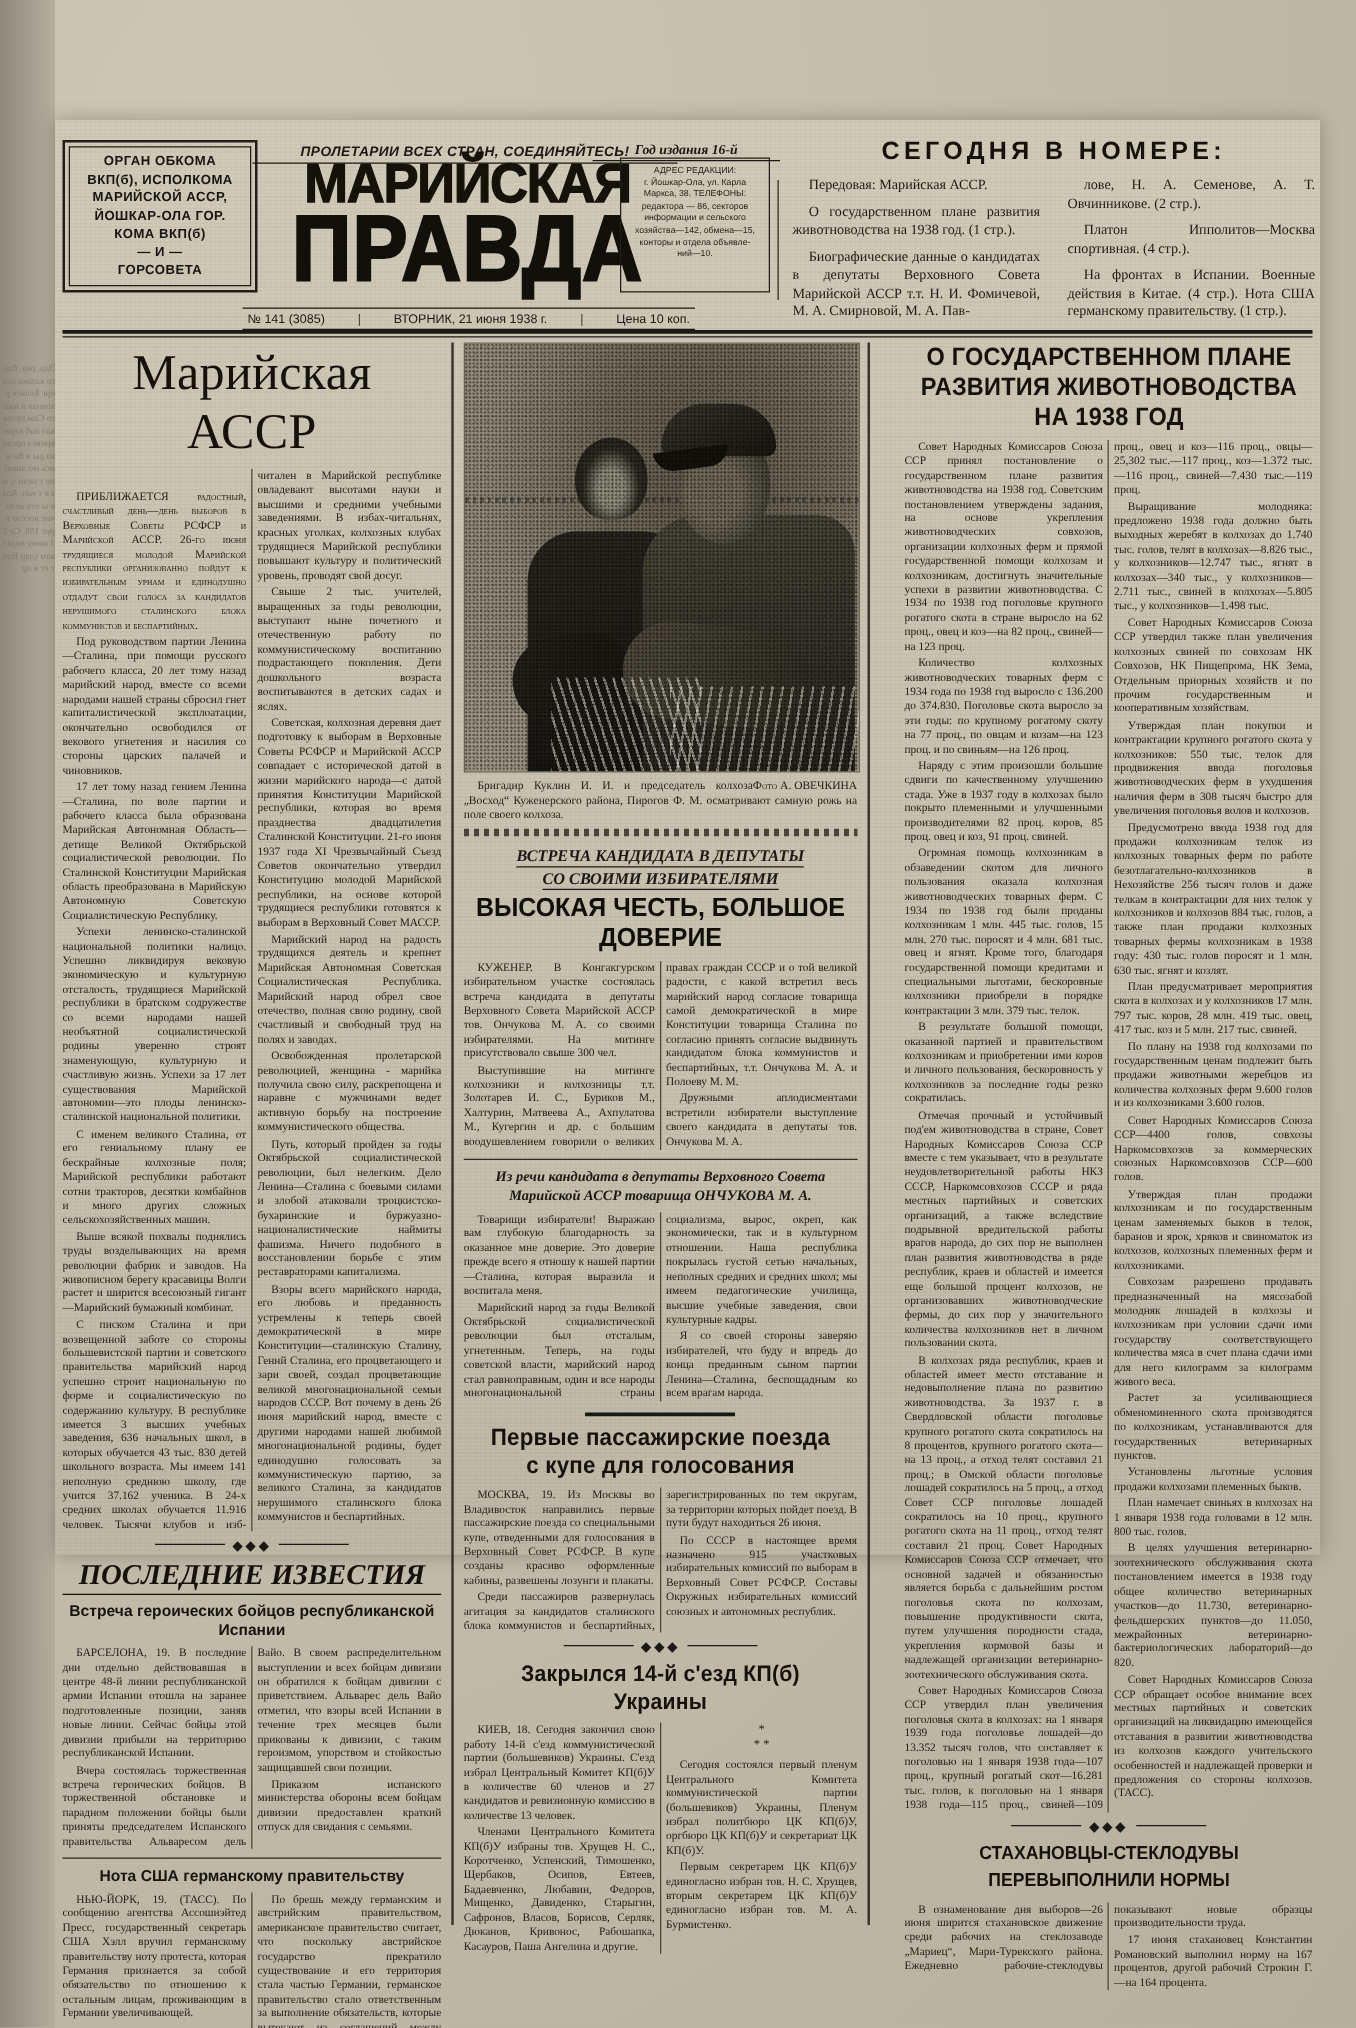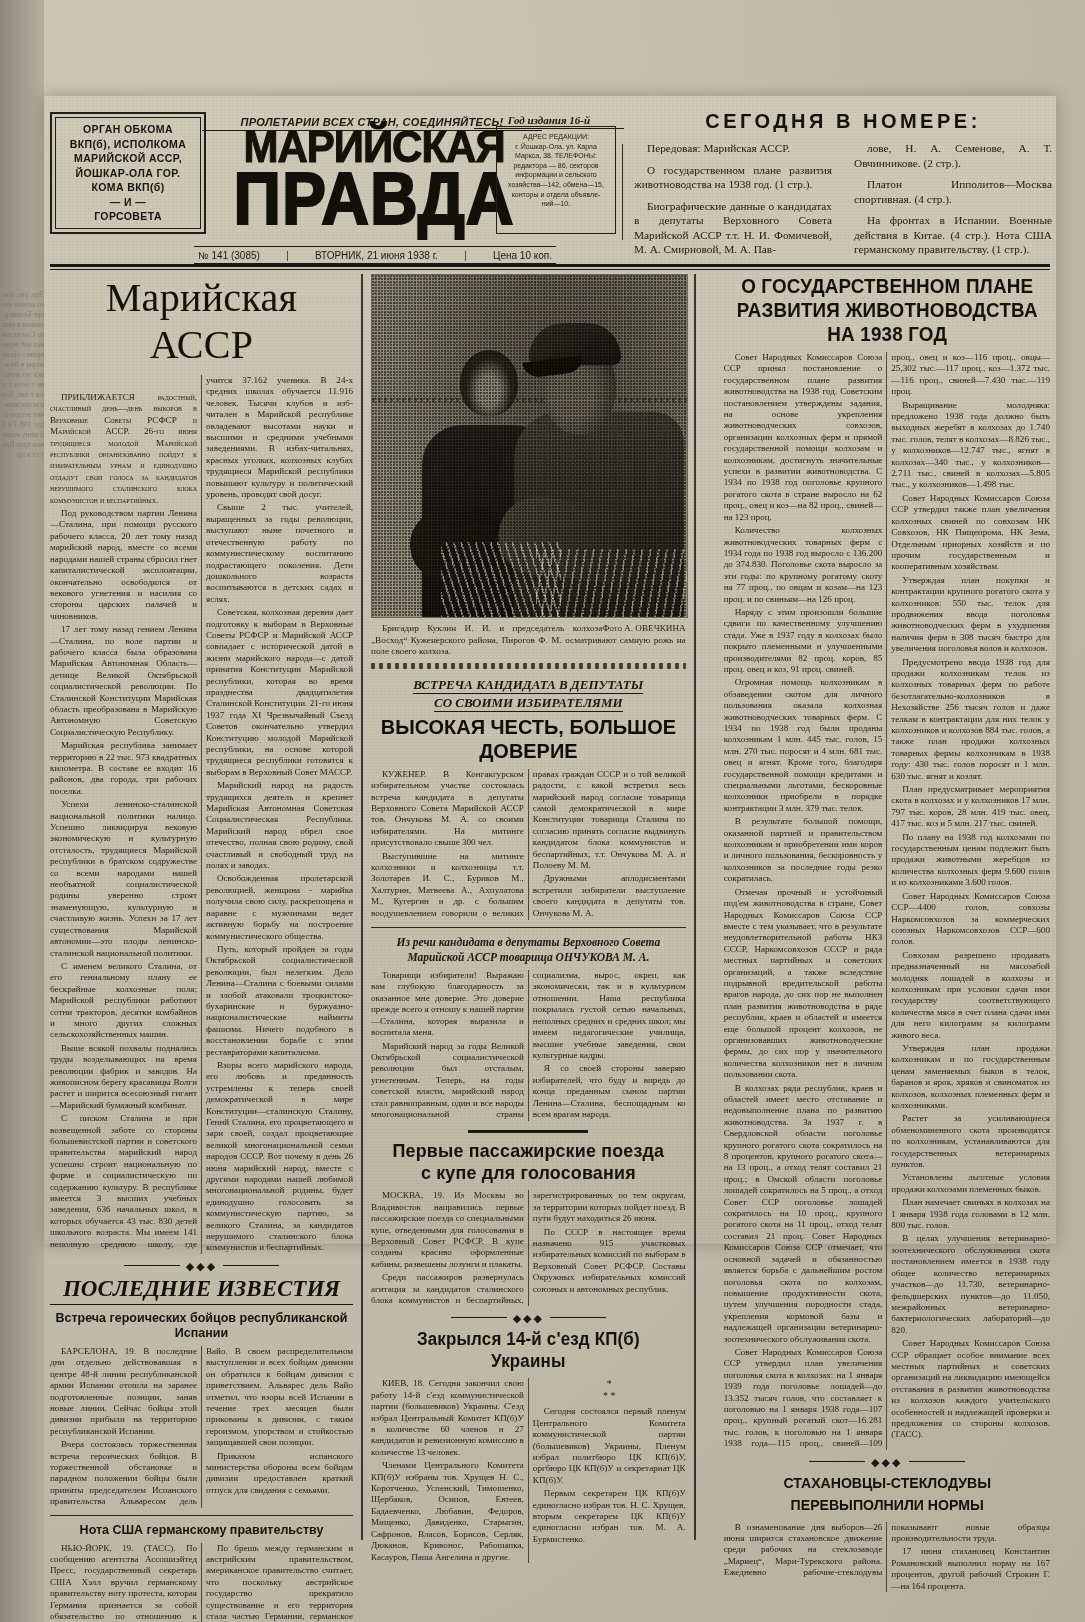--- a/index.html
+++ b/index.html
@@ -331,21 +331,20 @@
     <div id="body">
 
       <div class="colgroup" style="width:312px;">
 
         <div class="art">
           <h1 class="head-serif">Марийская АССР</h1>
           <div class="twocol">
             <p class="lead">ПРИБЛИЖАЕТСЯ радостный, счастливый день—день выборов в Верховные Советы РСФСР и Марийской АССР. 26-го июня трудящиеся молодой Марийской республики организованно пойдут к избирательным урнам и единодушно отдадут свои голоса за кандидатов нерушимого сталинского блока коммунистов и беспартийных.</p>
             <p>Под руководством партии Ленина—Сталина, при помощи русского рабочего класса, 20 лет тому назад марийский народ, вместе со всеми народами нашей страны сбросил гнет капиталистической эксплоатации, окончательно освободился от векового угнетения и насилия со стороны царских палачей и чиновников.</p>
             <p>17 лет тому назад гением Ленина—Сталина, по воле партии и рабочего класса была образована Марийская Автономная Область—детище Великой Октябрьской социалистической революции. По Сталинской Конституции Марийская область преобразована в Марийскую Автономную Советскую Социалистическую Республику.</p>
-            <p>Марийская республика занимает территорию в 22 тыс. 973 квадратных километра. В составе ее входит 16 районов, два города, три рабочих поселка.</p>
             <p>Успехи ленинско-сталинской национальной политики налицо. Успешно ликвидируя вековую экономическую и культурную отсталость, трудящиеся Марийской республики в братском содружестве со всеми народами нашей необъятной социалистической родины уверенно строят знаменующую, культурную и счастливую жизнь. Успехи за 17 лет существования Марийской автономии—это плоды ленинско-сталинской национальной политики.</p>
             <p>С именем великого Сталина, от его гениальному плану ее бескрайные колхозные поля; Марийской республики работают сотни тракторов, десятки комбайнов и много других сложных сельскохозяйственных машин.</p>
             <p>Выше всякой похвалы поднялись труды возделывающих на время революции фабрик и заводов. На живописном берегу красавицы Волги растет и ширится всесоюзный гигант—Марийский бумажный комбинат.</p>
             <p>С писком Сталина и при возвещенной заботе со стороны большевистской партии и советского правительства марийский народ успешно строит национальную по форме и социалистическую по содержанию культуру. В республике имеется 3 высших учебных заведения, 636 начальных школ, в которых обучается 43 тыс. 830 детей школьного возраста. Мы имеем 141 неполную среднюю школу, где учится 37.162 ученика. В 24-х средних школах обучается 11.916 человек. Тысячи клубов и изб-читален в Марийской республике овладевают высотами науки и высшими и средними учебными заведениями. В избах-читальнях, красных уголках, колхозных клубах трудящиеся Марийской республики повышают культуру и политический уровень, проводят свой досуг.</p>
             <p>Свыше 2 тыс. учителей, выращенных за годы революции, выступают ныне почетного и отечественную работу по коммунистическому воспитанию подрастающего поколения. Дети дошкольного возраста воспитываются в детских садах и яслях.</p>
             <p>Советская, колхозная деревня дает подготовку к выборам в Верховные Советы РСФСР и Марийской АССР совпадает с исторической датой в жизни марийского народа—с датой принятия Конституции Марийской республики, которая во время празднества двадцатилетия Сталинской Конституции. 21-го июня 1937 года XI Чрезвычайный Съезд Советов окончательно утвердил Конституцию молодой Марийской республики, на основе которой трудящиеся республики готовятся к выборам в Верховный Совет МАССР.</p>
             <p>Марийский народ на радость трудящихся деятель и крепнет Марийская Автономная Советская Социалистическая Республика. Марийский народ обрел свое отечество, полная свою родину, свой счастливый и свободный труд на полях и заводах.</p>
             <p>Освобожденная пролетарской революцией, женщина - марийка получила свою силу, раскрепощена и наравне с мужчинами ведет активную борьбу на построение коммунистического общества.</p>
             <p>Путь, который пройден за годы Октябрьской социалистической революции, был нелегким. Дело Ленина—Сталина с боевыми силами и злобой атаковали троцкистско-бухаринские и буржуазно-националистические наймиты фашизма. Ничего подобного в восстановлении борьбе с этим реставраторами капитализма.</p>
             <p>Взоры всего марийского народа, его любовь и преданность устремлены к теперь своей демократической в мире Конституции—сталинскую Сталину, Геннй Сталина, его процветающего и зари своей, создал процветающие великой многонациональной семьи народов СССР. Вот почему в день 26 июня марийский народ, вместе с другими народами нашей любимой многонациональной родины, будет единодушно голосовать за коммунистическую партию, за великого Сталина, за кандидатов нерушимого сталинского блока коммунистов и беспартийных.</p>
@@ -468,22 +467,22 @@
           <p>Отмечая прочный и устойчивый под'ем животноводства в стране, Совет Народных Комиссаров Союза ССР вместе с тем указывает, что в результате неудовлетворительной работы НКЗ СССР, Наркомсовхозов СССР и ряда местных партийных и советских организаций, а также вследствие подрывной вредительской работы врагов народа, до сих пор не выполнен план развития животноводства в ряде республик, краев и областей и имеется еще большой процент колхозов, не организовавших животноводческие фермы, до сих пор у значительного количества колхозников нет в личном пользовании скота.</p>
           <p>В колхозах ряда республик, краев и областей имеет место отставание и недовыполнение плана по развитию животноводства. За 1937 г. в Свердловской области поголовье крупного рогатого скота сократилось на 8 процентов, крупного рогатого скота—на 13 проц., а отход телят составил 21 проц.; в Омской области поголовье лошадей сократилось на 5 проц., а отход Совет ССР поголовье лошадей сократилось на 10 проц., крупного рогатого скота на 11 проц., отход телят составил 21 проц. Совет Народных Комиссаров Союза ССР отмечает, что основной задачей и обязанностью является борьба с дальнейшим ростом поголовья скота по колхозам, повышение продуктивности скота, путем улучшения породности стада, укрепления кормовой базы и надлежащей организации ветеринарно-зоотехнического обслуживания скота.</p>
           <p>Совет Народных Комиссаров Союза ССР утвердил план увеличения поголовья скота в колхозах: на 1 января 1939 года поголовье лошадей—до 13.352 тысяч голов, что составляет к поголовью на 1 января 1938 года—107 проц., крупный рогатый скот—16.281 тыс. голов, к поголовью на 1 января 1938 года—115 проц., свиней—109 проц., овец и коз—116 проц., овцы—25,302 тыс.—117 проц., коз—1.372 тыс.—116 проц., свиней—7.430 тыс.—119 проц.</p>
           <p>Выращивание молодняка: предложено 1938 года должно быть выходных жеребят в колхозах до 1.740 тыс. голов, телят в колхозах—8.826 тыс., у колхозников—12.747 тыс., ягнят в колхозах—340 тыс., у колхозников—2.711 тыс., свиней в колхозах—5.805 тыс., у колхозников—1.498 тыс.</p>
           <p>Совет Народных Комиссаров Союза ССР утвердил также план увеличения колхозных свиней по совхозам НК Совхозов, НК Пищепрома, НК Зема, Отдельным приорных хозяйств и по прочим государственным и кооперативным хозяйствам.</p>
           <p>Утверждая план покупки и контрактации крупного рогатого скота у колхозников: 550 тыс. телок для продвижения ввода поголовья животноводческих ферм в ухудшения наличия ферм в 308 тысяч быстро для увеличения поголовья волов и колхозов.</p>
           <p>Предусмотрено ввода 1938 год для продажи колхозникам телок из колхозных товарных ферм по работе безотлагательно-колхозников в Нехозяйстве 256 тысяч голов и даже телкам в контрактации для них телок у колхозников и колхозов 884 тыс. голов, а также план продажи колхозных товарных фермы колхозникам в 1938 году: 430 тыс. голов поросят и 1 млн. 630 тыс. ягнят и козлят.</p>
           <p>План предусматривает мероприятия скота в колхозах и у колхозников 17 млн. 797 тыс. коров, 28 млн. 419 тыс. овец, 417 тыс. коз и 5 млн. 217 тыс. свиней.</p>
           <p>По плану на 1938 год колхозами по государственным ценам подлежит быть продажи животными жеребцов из количества колхозных ферм 9.600 голов и из колхозниками 3.600 голов.</p>
           <p>Совет Народных Комиссаров Союза ССР—4400 голов, совхозы Наркомсовхозов за коммерческих союзных Наркомсовхозов ССР—600 голов.</p>
+          <p>Утверждая план продажи колхозникам и по государственным ценам заменяемых быков в телок, баранов и ярок, хряков и свиноматок из колхозов, колхозных племенных ферм и колхозниками.</p>
           <p>Совхозам разрешено продавать предназначенный на мясозабой молодняк лошадей в колхозы и колхозникам при условии сдачи ими государству соответствующего количества мяса в счет плана сдачи ими для него килограмм за килограмм живого веса.</p>
-          <p>Утверждая план продажи колхозникам и по государственным ценам заменяемых быков в телок, баранов и ярок, хряков и свиноматок из колхозов, колхозных племенных ферм и колхозниками.</p>
           <p>Растет за усиливающиеся обменоминенного скота производятся по колхозникам, устанавливаются для государственных ветеринарных пунктов.</p>
           <p>Установлены льготные условия продажи колхозами племенных быков.</p>
           <p>План намечает свиньях в колхозах на 1 января 1938 года головами в 12 млн. 800 тыс. голов.</p>
           <p>В целях улучшения ветеринарно-зоотехнического обслуживания скота постановлением имеется в 1938 году общее количество ветеринарных участков—до 11.730, ветеринарно-фельдшерских пунктов—до 11.050, межрайонных ветеринарно-бактериологических лабораторий—до 820.</p>
           <p>Совет Народных Комиссаров Союза ССР обращает особое внимание всех местных партийных и советских организаций на ликвидацию имеющейся отставания в развитии животноводства из колхозов каждого учительского особенностей и надлежащей проверки и предложения со стороны колхозов. (ТАСС).</p>
         </div>
 
         <div class="orn">◆◆◆</div>
 
         <h1 class="head-cond" style="font-size:15px;letter-spacing:0;">СТАХАНОВЦЫ-СТЕКЛОДУВЫ ПЕРЕВЫПОЛНИЛИ НОРМЫ</h1>

